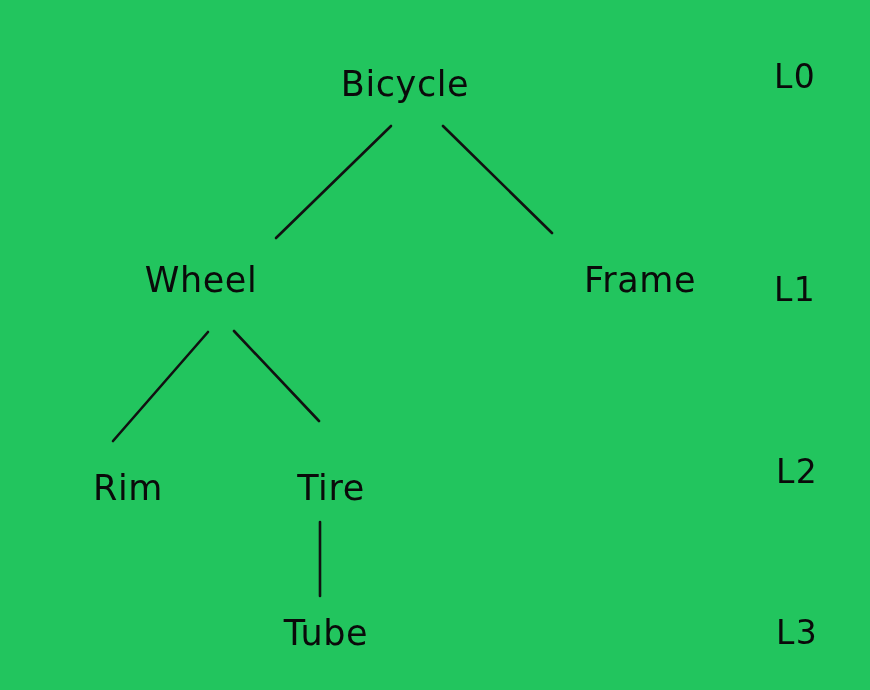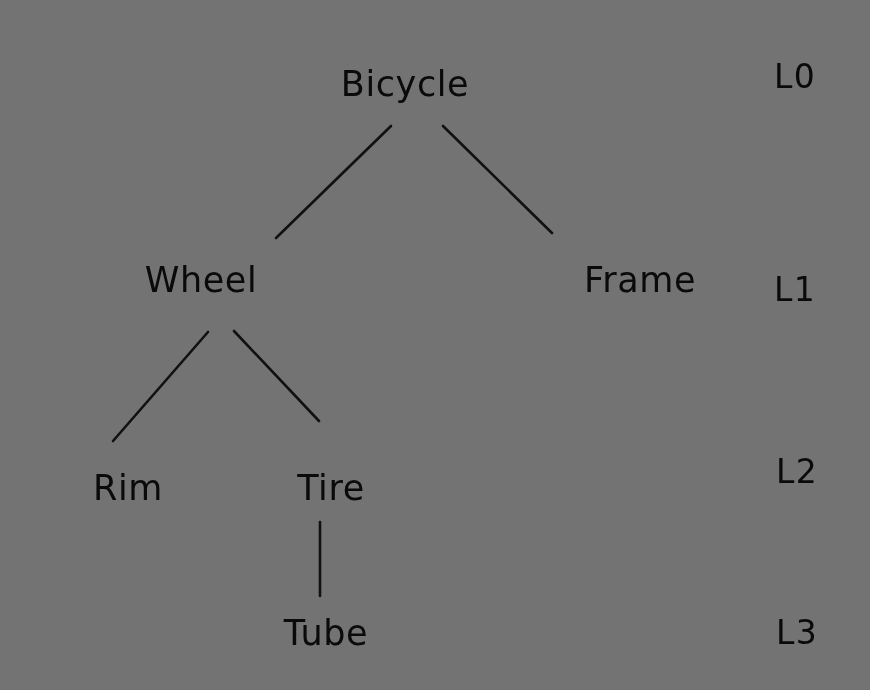--- a/index.html
+++ b/index.html
@@ -50,21 +50,21 @@
   line.tree-edge {
     stroke: #111111;
     stroke-width: 2.6;
     stroke-linecap: round;
     fill: none;
   }
 </style>
 </head>
 <body>
 
-<div id="diagram-root" style="background: #737373;">
+<div id="diagram-root" style="background: #22c55e;">
   <svg class="canvas" viewBox="0 0 870 690" xmlns="http://www.w3.org/2000/svg">
 
     <g>
       <line class="tree-edge" x1="391" y1="126" x2="276" y2="238" stroke="#111111"></line>
       <line class="tree-edge" x1="443" y1="126" x2="552" y2="233" stroke="#111111"></line>
       <line class="tree-edge" x1="208" y1="332" x2="113" y2="441" stroke="#111111"></line>
       <line class="tree-edge" x1="234" y1="331" x2="319" y2="421" stroke="#111111"></line>
       <line class="tree-edge" x1="320" y1="522" x2="320" y2="596" stroke="#111111"></line>
     </g>
 

